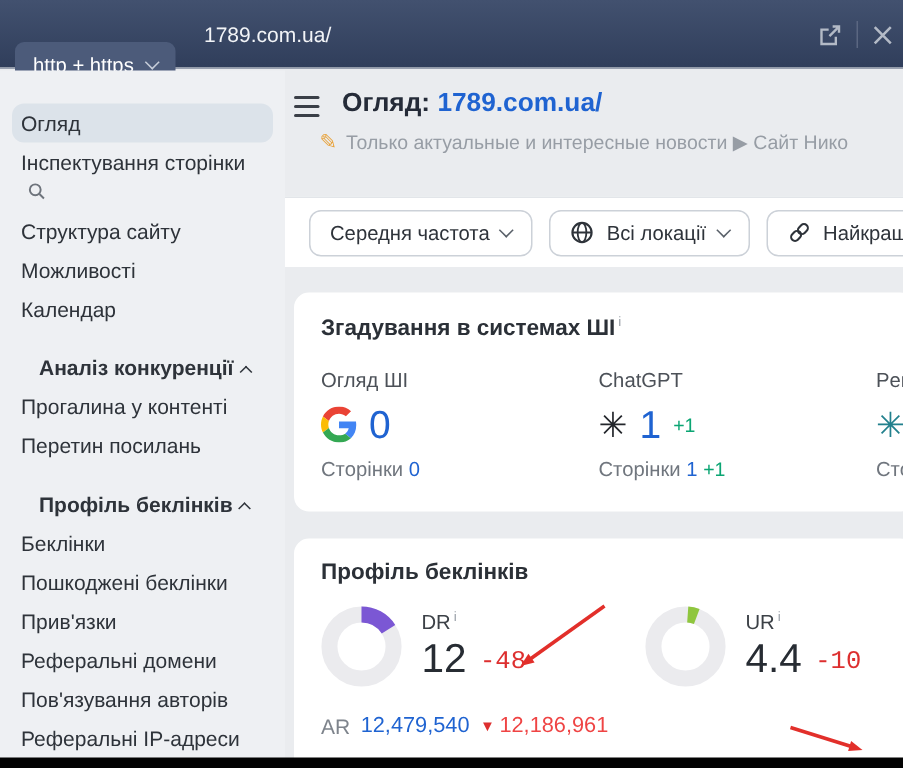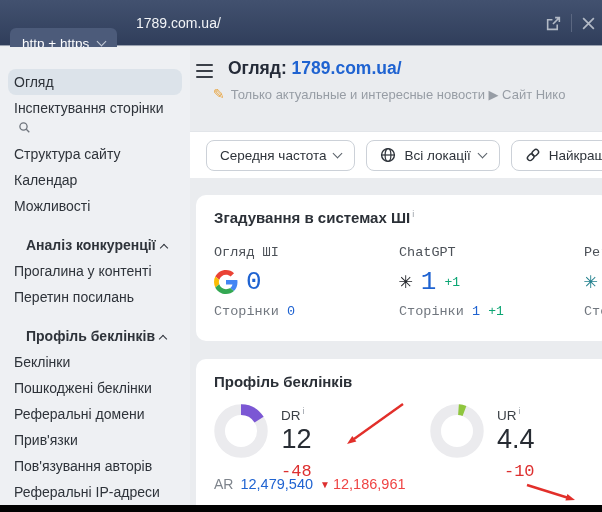--- a/index.html
+++ b/index.html
@@ -49,40 +49,40 @@
             color:#2e333a; cursor:pointer; white-space:nowrap; flex-shrink:0; }
   .tb-btn .chev { border-color:#596069; }
   .tb-btn svg { display:block; }
 
   .card { position:absolute; left:6px; width:414px; background:#fff; border-radius:10px; padding:14px 18px; }
   .card-title { font-size:15px; font-weight:bold; color:#2b3037; }
   sup.inf { font-size:9px; color:#9aa0a8; font-weight:normal; margin-left:2px; }
 
   
   .card-ai { top:148px; height:146px; overflow:hidden; }
-  .ai-cols { display:flex; margin-top:19px;font-family:Liberation Mono, monospace; }
+  .ai-cols { display:flex; margin-top:19px; }
   .ai-col { width:185px; flex-shrink:0; }
   .ai-col:last-child { width:auto; }
   .ai-name { font-size:13.5px; color:#4c5158; white-space:nowrap; }
   .ai-valrow { display:flex; align-items:center; gap:8px; margin-top:7px; height:30px; }
   .ai-val { font-size:26px; color:#1f63d1; }
   .delta-green { font-size:13px; color:#0ba573; }
   .ai-pages { margin-top:7px; font-size:13.5px; color:#70767e; white-space:nowrap; }
   .ai-pages .num { color:#1f63d1; }
   .openai-glyph { font-size:23px; color:#23262b; line-height:1; }
   .pplx-glyph { font-size:23px; color:#22808d; line-height:1; }
 
   
   .card-bl { top:312px; height:160px; }
   .bl-row { position:relative; height:64px; margin-top:14px; }
   .bl-group { position:absolute; top:0; display:flex; gap:13px; }
   .bl-group.g-ur { left:216px; }
   .bl-meta { padding-top:2px; }
   .bl-label { font-size:13.5px; color:#3c4147; }
-  .bl-vals { display:flex; align-items:flex-end; gap:9px; margin-top:3px;flex-direction:column; }
+  .bl-vals { display:flex; align-items:flex-end; gap:9px; margin-top:3px; }
   .bl-value { font-size:27px; color:#272c33; line-height:1; }
   .delta-red { font-size:17px; color:#dd2f2f; padding-bottom:2px;font-family:Liberation Mono, monospace; }
   .ar-row { margin-top:8px; font-size:14px; color:#7e848c; display:flex; align-items:center; gap:7px; }
   .ar-val { color:#1f63d1; font-size:14.5px; }
   .ar-tri { color:#dd2f2f; font-size:10px; }
   .ar-delta { color:#ef4444; font-size:14.5px; margin-left:-4px; }
 
   
   .annotations { position:absolute; left:0; top:0; width:602px; height:512px; z-index:50; pointer-events:none; }
   .bottom-bar { position:absolute; left:0; bottom:0; width:602px; height:7px; background:#020202; z-index:60; }
@@ -111,30 +111,30 @@
     </div>
   </div>
 
   <nav class="sidebar">
     <div class="sn-item selected"><span>Огляд</span></div>
     <div class="sn-item"><span>Інспектування сторінки</span><svg class="search-ic" width="13" height="13" viewBox="0 0 13 13">
           <circle cx="5.5" cy="5.5" r="3.6" fill="none" stroke="#6e747c" stroke-width="1.3"></circle>
           <path d="M8.3 8.3 11.3 11.3" stroke="#6e747c" stroke-width="1.3"></path>
         </svg></div>
     <div class="sn-item"><span>Структура сайту</span></div>
+    <div class="sn-item"><span>Можливості</span></div>
     <div class="sn-item"><span>Календар</span></div>
-    <div class="sn-item"><span>Можливості</span></div>
     <div class="sn-item header"><span>Аналіз конкуренції</span><span class="chev-up"></span></div>
     <div class="sn-item"><span>Прогалина у контенті</span></div>
     <div class="sn-item"><span>Перетин посилань</span></div>
     <div class="sn-item header"><span>Профіль беклінків</span><span class="chev-up"></span></div>
     <div class="sn-item"><span>Беклінки</span></div>
     <div class="sn-item"><span>Пошкоджені беклінки</span></div>
+    <div class="sn-item"><span>Прив'язки</span></div>
     <div class="sn-item"><span>Реферальні домени</span></div>
-    <div class="sn-item"><span>Прив'язки</span></div>
     <div class="sn-item"><span>Пов'язування авторів</span></div>
     <div class="sn-item"><span>Реферальні IP-адреси</span></div>
   </nav>
 
   <main class="main">
 
     <div class="main-header">
       <div class="hamburger">
           <i></i>
           <i></i>

